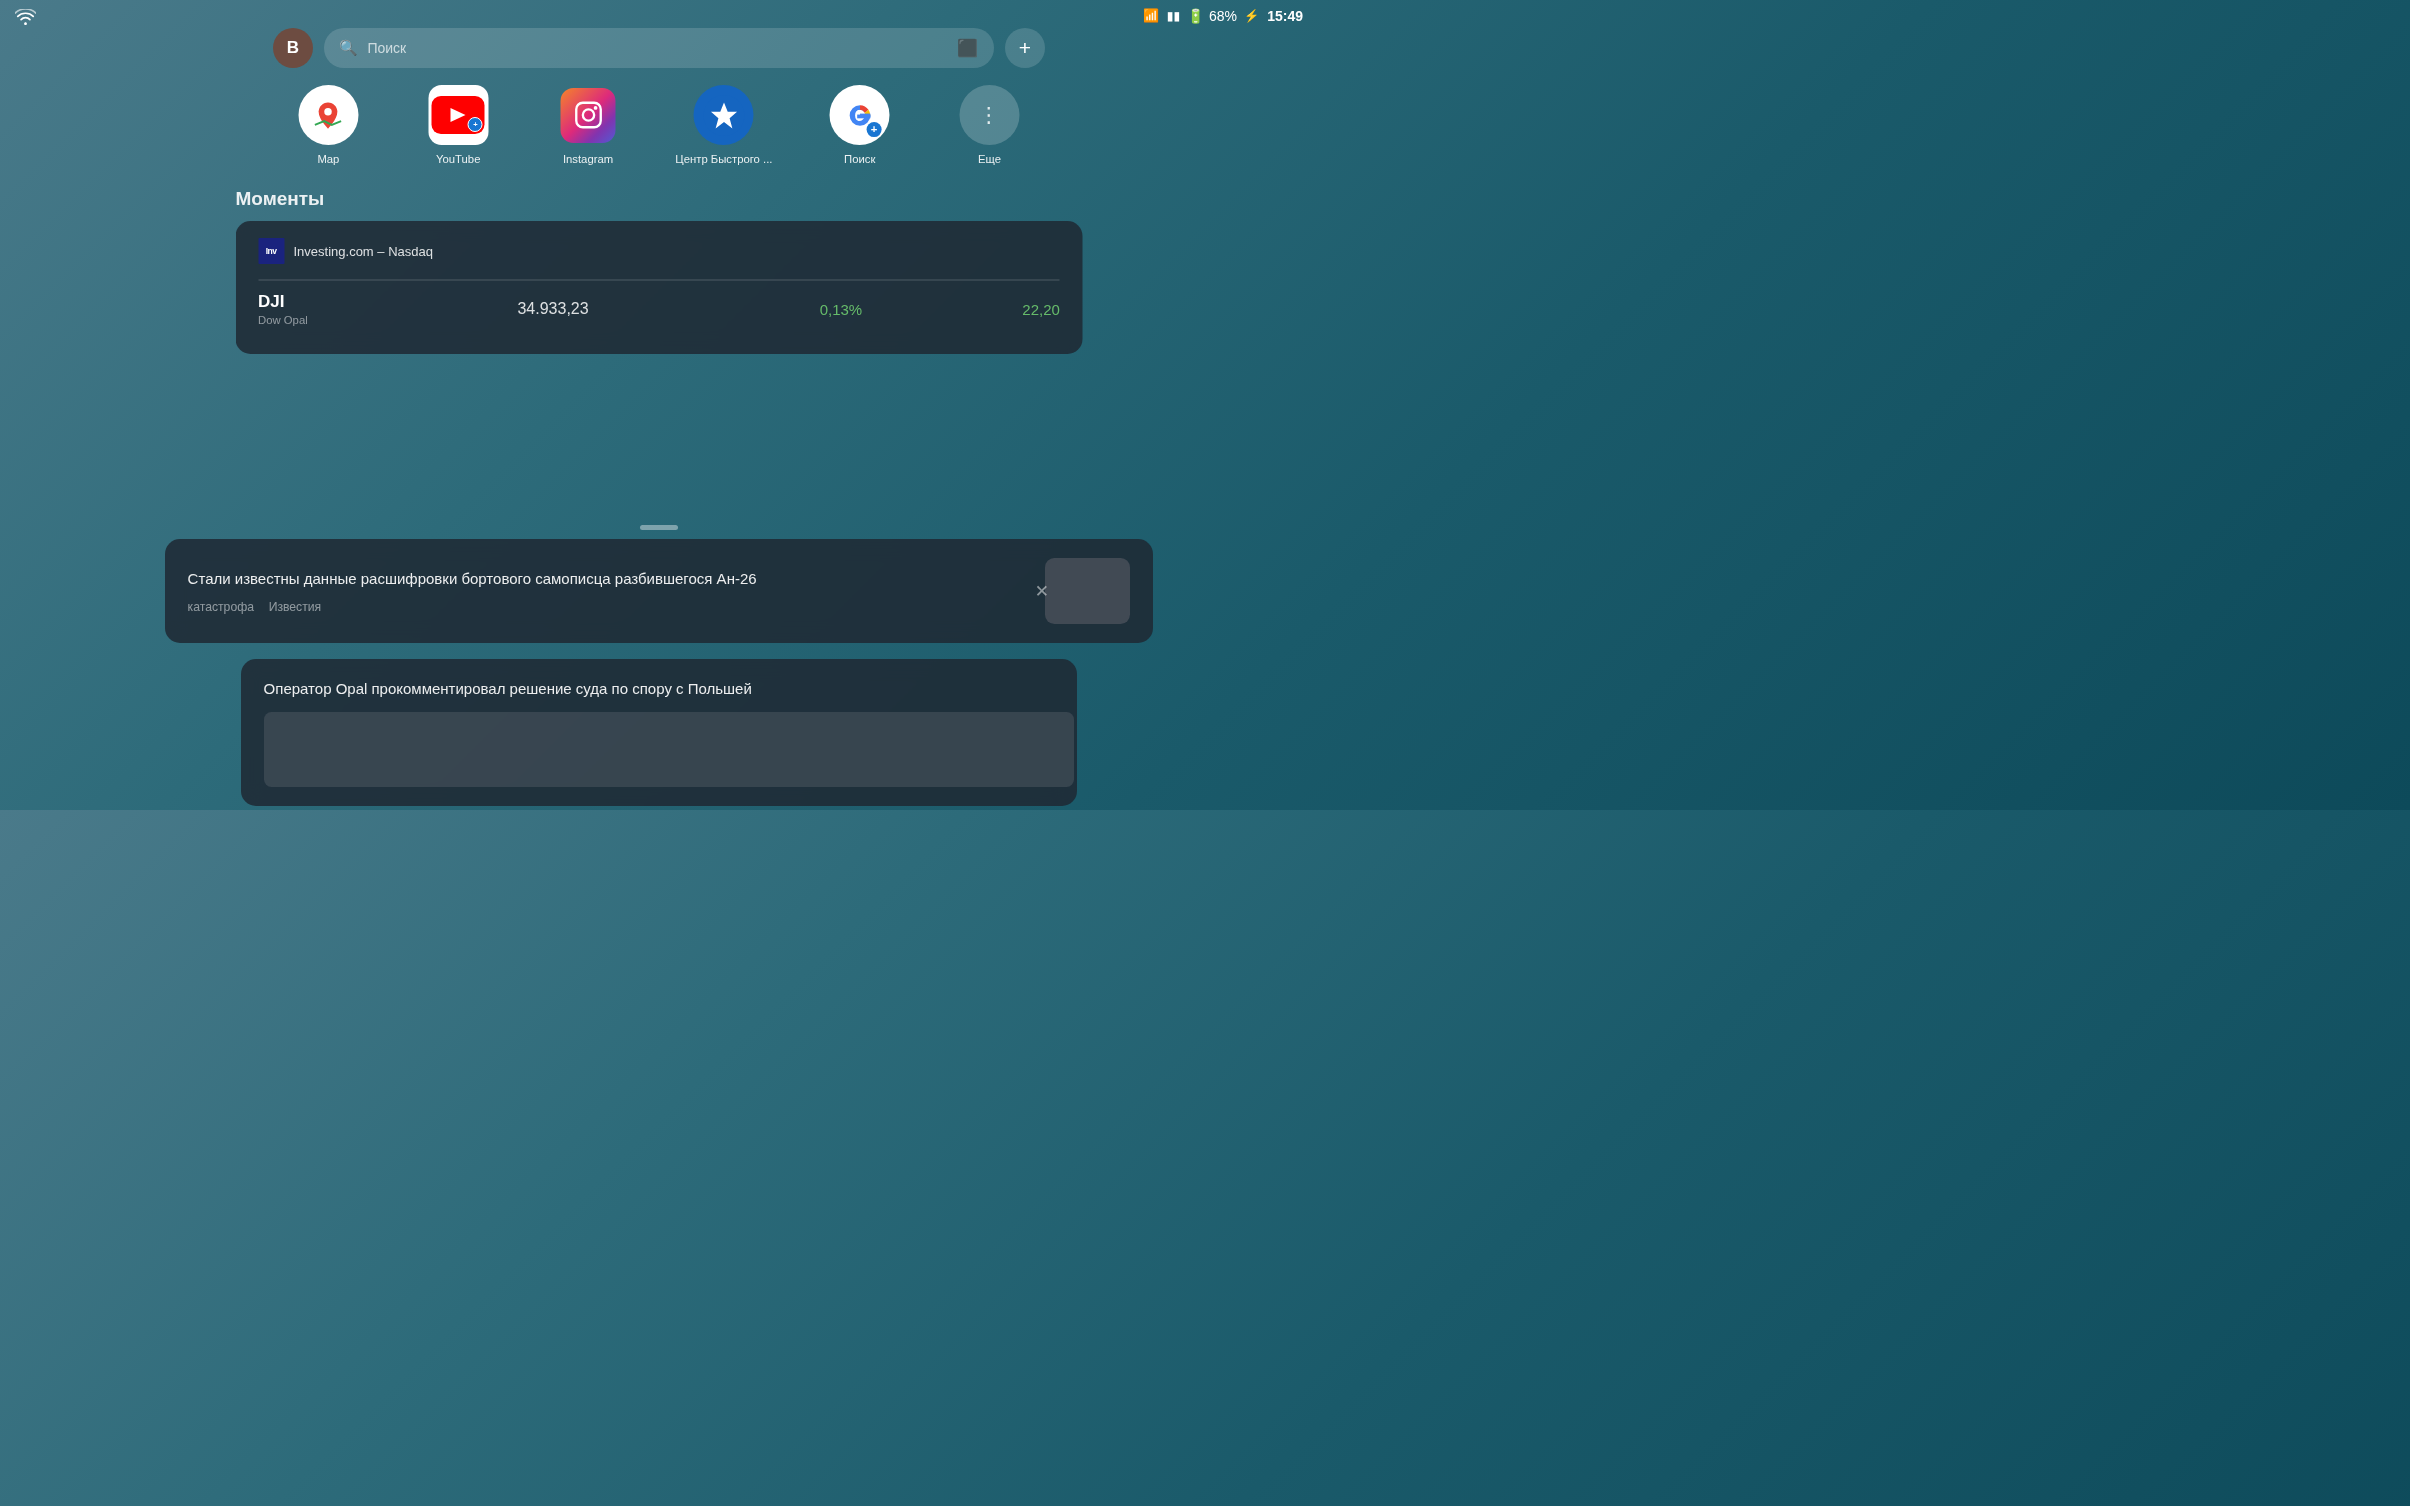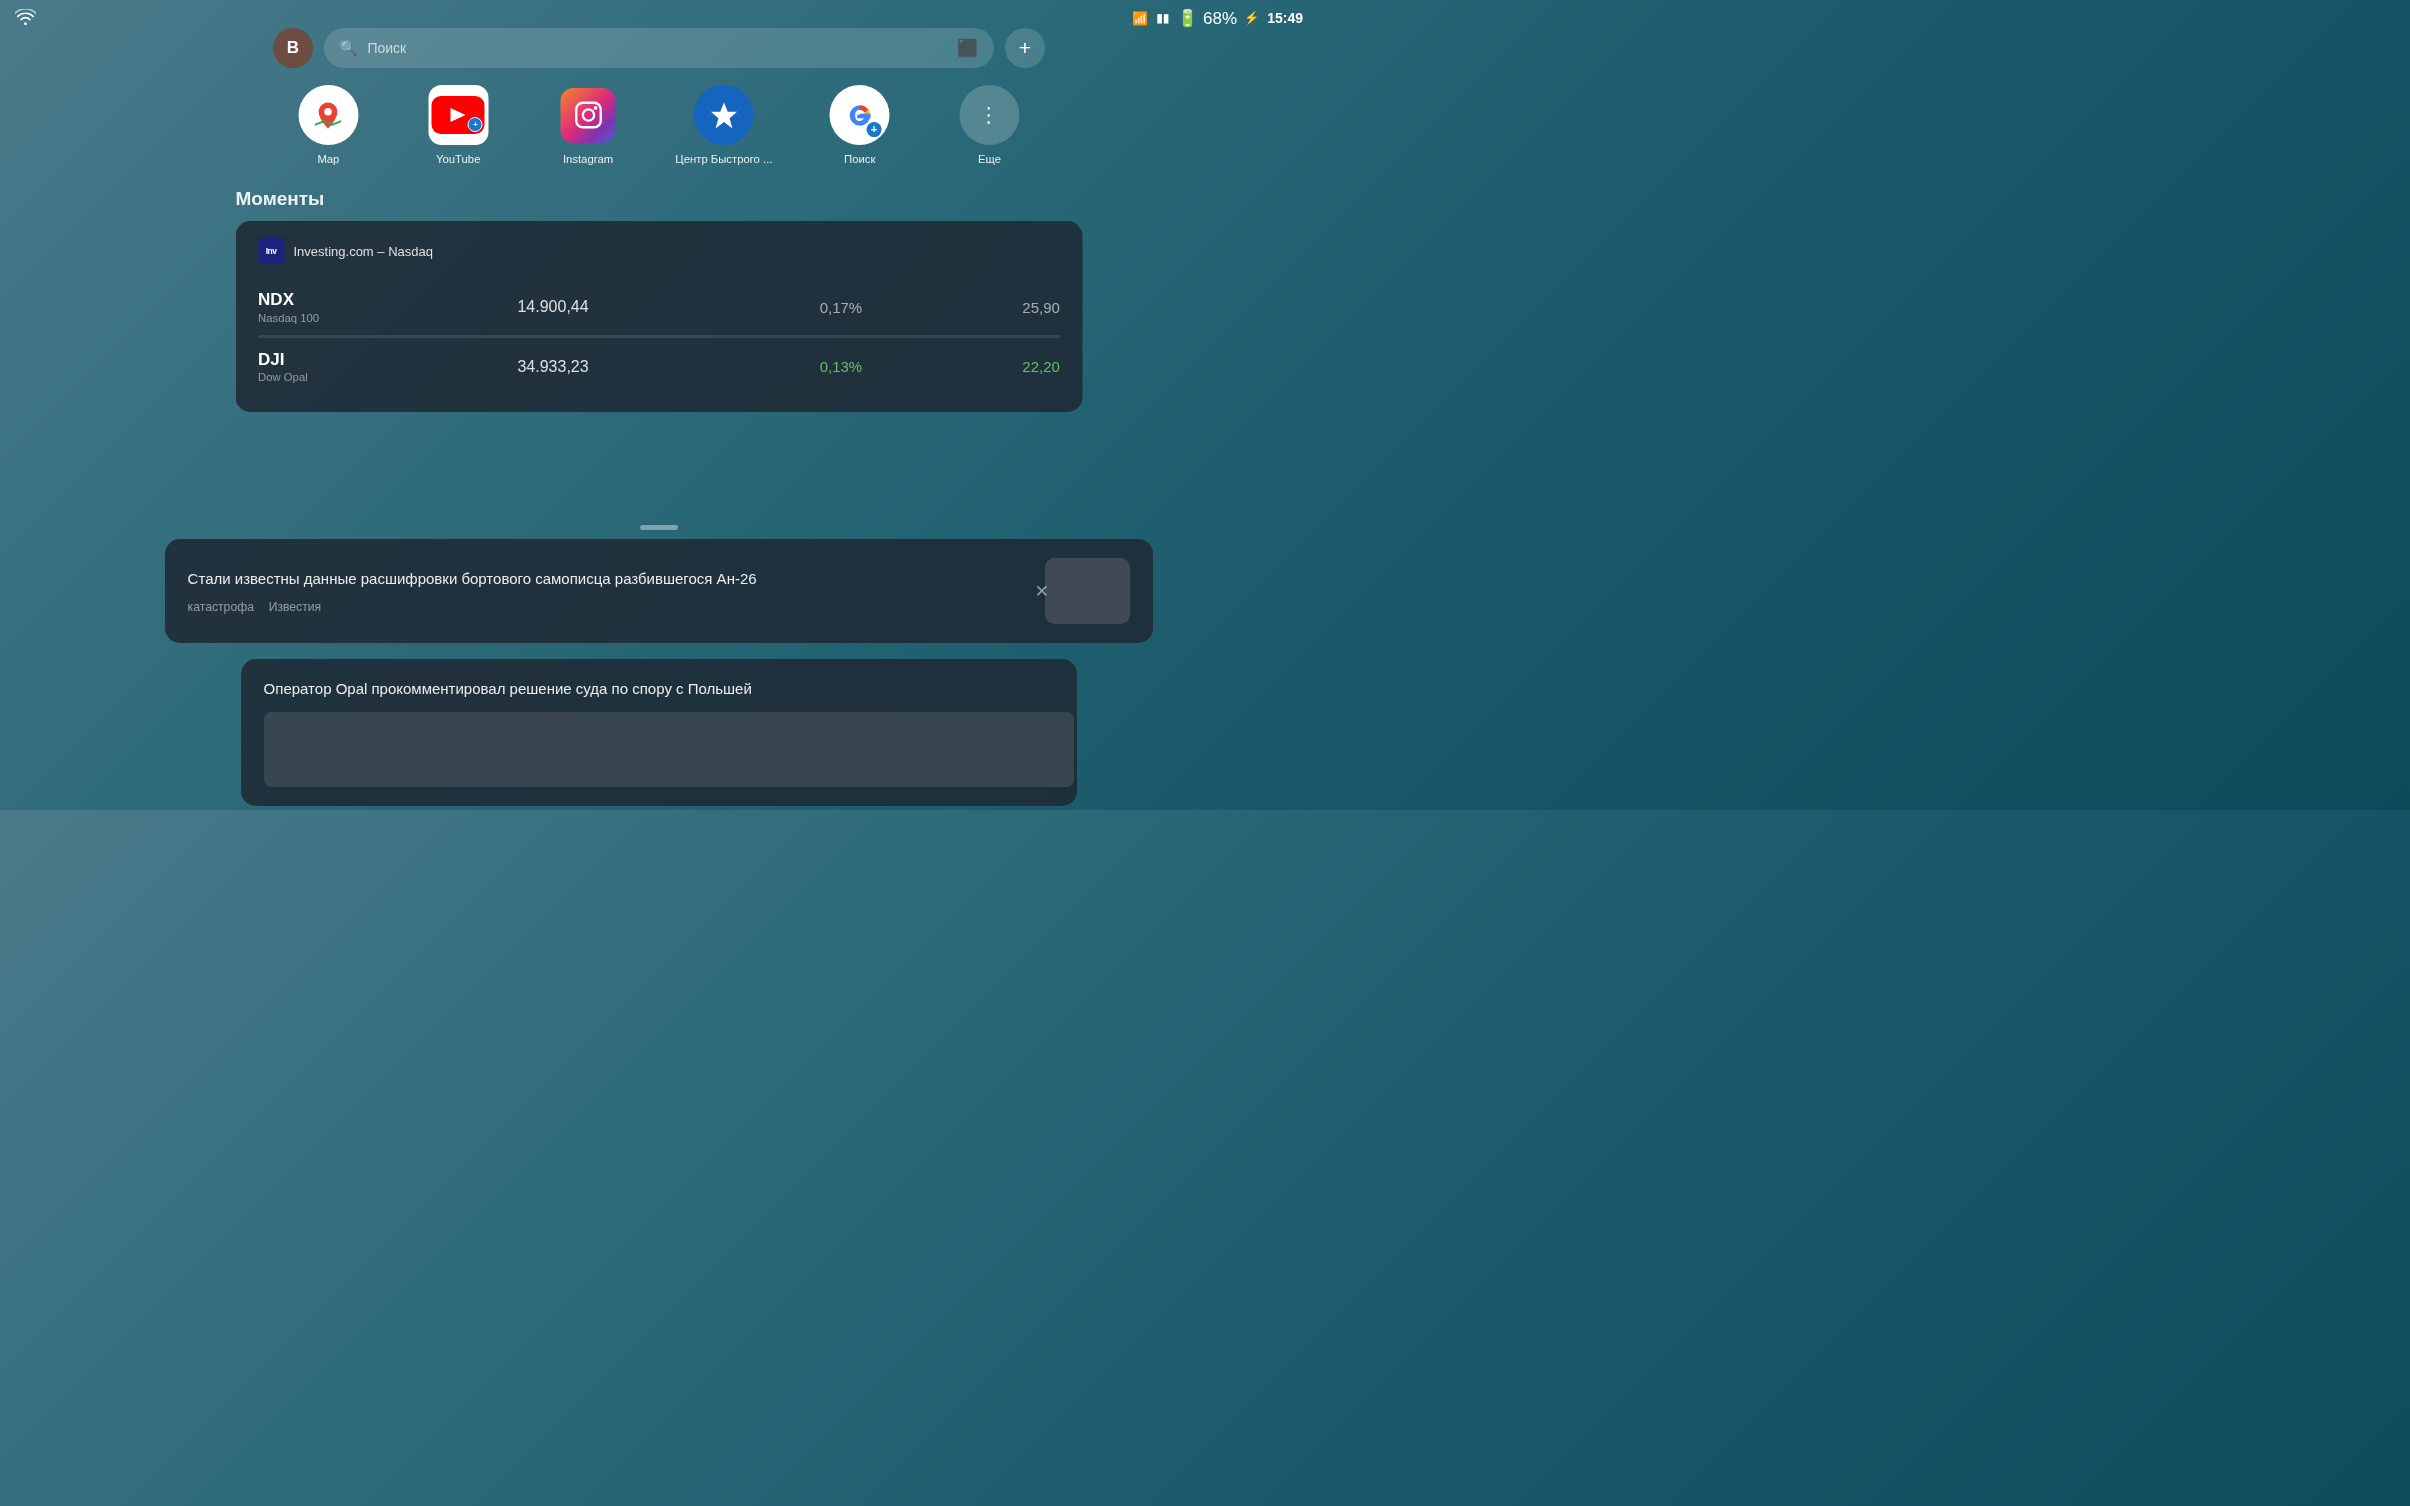--- a/index.html
+++ b/index.html
@@ -380,21 +380,21 @@
     <path d="M11 14c.8 0 1.5.7 1.5 1.5S11.8 17 11 17s-1.5-.7-1.5-1.5S10.2 14 11 14z" fill="white"></path>
     <path d="M6.3 11.3C7.5 10 9.2 9.2 11 9.2s3.5.8 4.7 2.1" stroke="white" stroke-width="1.8" fill="none" stroke-linecap="round"></path>
     <path d="M2.8 7.8C4.8 5.7 7.3 4.5 11 4.5s6.2 1.2 8.2 3.3" stroke="white" stroke-width="1.8" fill="none" stroke-linecap="round"></path>
     <path d="M0 4.3C2.8 1.5 6.7 0 11 0s8.2 1.5 11 4.3" stroke="white" stroke-width="1.8" fill="none" stroke-linecap="round" stroke-opacity="0.6"></path>
   </svg>
 </div>
 
 <div class="status-bar">
   <span style="font-size:13px;">📶</span>
   <span style="font-size:12.2px;">▮▮</span>
-  <span style="font-size:17px;">🔋 <span>68</span>%</span>
+  <span style="font-size:14px;">🔋 <span>68</span>%</span>
   <span>⚡</span>
   <span style="font-weight:600;font-size:14px;">15:49</span>
 </div>
 
 <div class="top-bar">
   <div class="avatar">
     <span>B</span>
   </div>
   <div class="search-bar">
     <span class="search-icon">🔍</span>
@@ -485,29 +485,20 @@
 </div>
 
 <div class="stocks-widget">
   <div class="widget-header">
     <div class="widget-logo">
       <span>Inv</span>
     </div>
     <span class="widget-title">Investing.com – Nasdaq</span>
   </div>
 
-  <div class="stock-row">
-    <div class="stock-name-col">
-      <div class="stock-ticker">NDX</div>
-      <div class="stock-full-name">Nasdaq 100</div>
-    </div>
-    <div class="stock-price">14.900,44</div>
-    <div class="stock-change neutral">0,17%</div>
-    <div class="stock-diff neutral">25,90</div>
-  </div>
 
   <div style="height:0.9px;background:rgba(255,255,255,0.1);"></div>
 
 
   <div style="height:0.9px;background:rgba(255,255,255,0.1);"></div>
 
   <div class="stock-row">
     <div class="stock-name-col">
       <div class="stock-ticker">DJI</div>
       <div class="stock-full-name">Dow Opal</div>

